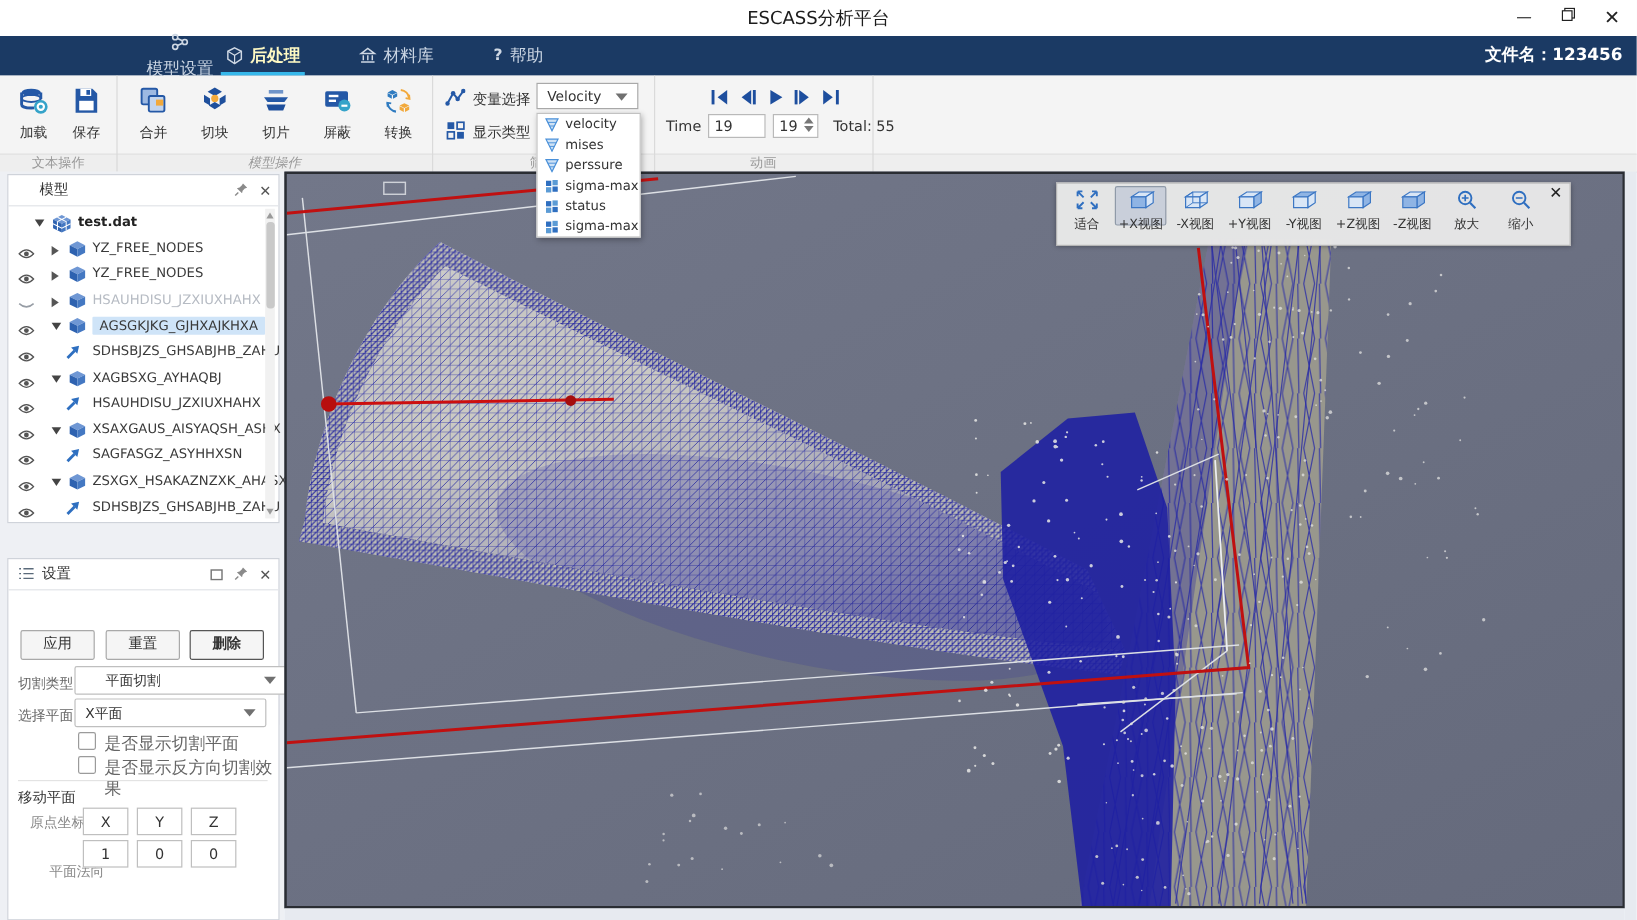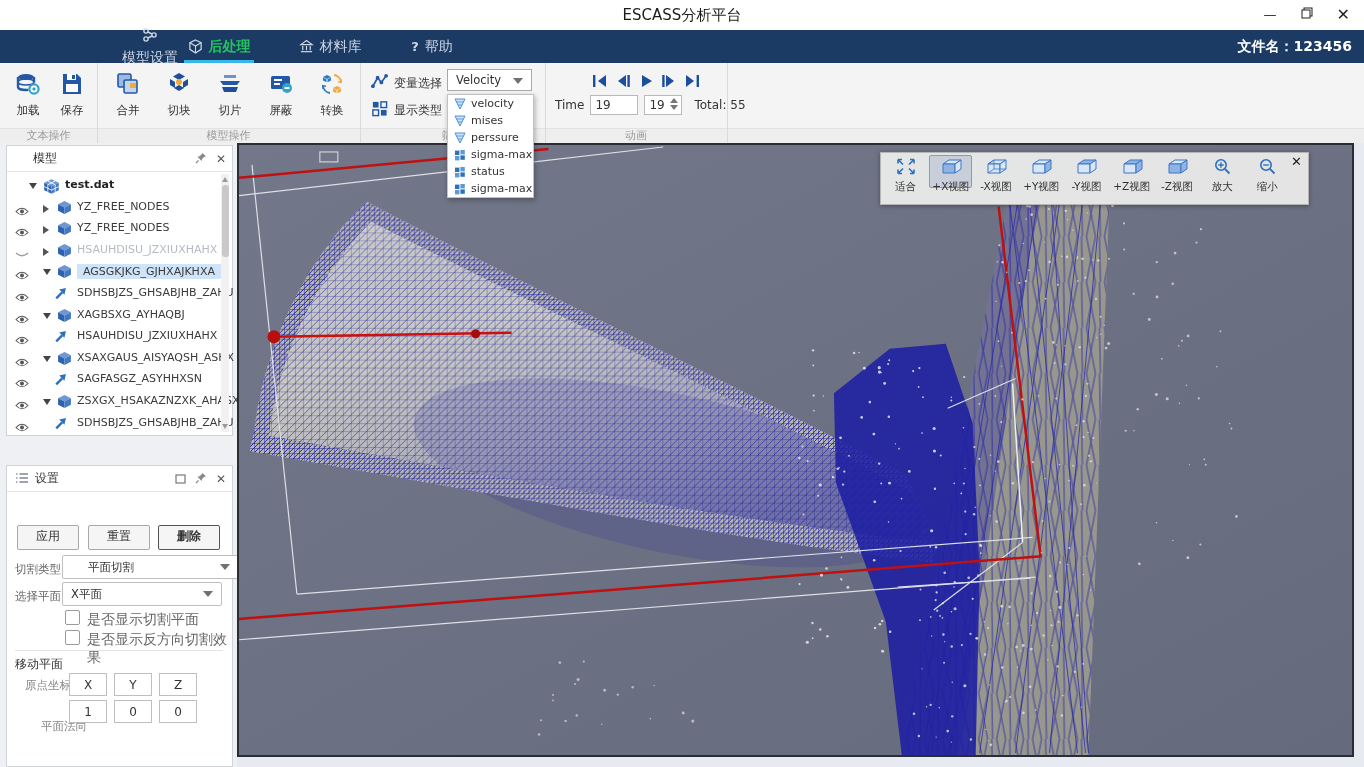--- a/index.html
+++ b/index.html
@@ -10,21 +10,21 @@
   
   #titlebar{left:0;top:0;width:1364px;height:30px;background:#fff;}
   #titlebar .title{width:100%;text-align:center;line-height:30px;font-size:15px;color:#1c1c1c;}
   .winctl{top:0;height:30px;display:flex;align-items:center;gap:24px;right:14px;}
   .winctl span{color:#222;font-size:13px;cursor:pointer;line-height:30px;}
 
   
   #navbar{left:0;top:30px;width:1364px;height:33px;background:#1b3a64;}
   .navtab{position:absolute;top:0;height:33px;display:flex;align-items:center;gap:6px;
     color:#c9d4e2;font-size:14px;cursor:pointer;justify-content:center;}
-  .navtab.active{color:#22c55e;font-weight:bold;}
+  .navtab.active{color:#fef9c3;font-weight:bold;}
   .navtab.active .under{position:absolute;left:0;right:0;bottom:0;height:3px;background:#36b7ea;}
   #file-label{right:12px;top:30px;height:33px;line-height:33px;color:#fff;font-size:14px;font-weight:bold;}
 
   
   #toolbar{left:0;top:63px;width:1364px;height:80px;background:#f4f4f4;border-bottom:1px solid #d8d8d8;}
   .tsep{position:absolute;top:0;width:1px;height:80px;background:#dadada;}
   .capstrip{position:absolute;left:0;top:65px;width:1364px;height:15px;background:#eee;border-top:1px solid #e2e2e2;}
   .gcap{position:absolute;top:66px;height:14px;line-height:14px;font-size:11px;color:#9a9a9a;text-align:center;}
   .tbtn{position:absolute;top:6px;width:44px;height:54px;text-align:center;cursor:pointer;}
   .tbtn .ic{display:block;margin:2px auto 2px;width:26px;height:26px;}
@@ -282,21 +282,21 @@
             <i class="spin-up"></i>
             <i class="spin-dn"></i>
           </span>
       </span>
       <span style="font-size:12px;color:#333;margin-left:6px;">
         <span>Total:</span> <span>55</span>
       </span>
     </div>
 
     <span class="gcap" style="left:0;width:97px;">文本操作</span>
-    <span class="gcap" style="left:97px;width:263px;">模型操作</span>
+    <span class="gcap" style="left:97px;width:263px;font-style:italic;">模型操作</span>
     <span class="gcap" style="left:360px;width:185px;">筛选</span>
     <span class="gcap" style="left:545px;width:182px;">动画</span>
   </div>
 
   <div class="abs" id="sidebar">
 
     <div class="panel" style="left:6px;top:2px;width:225px;height:289px;">
       <div class="phead">
         <span class="pt" style="margin-left:26px;">模型</span>
         <span class="picos">

